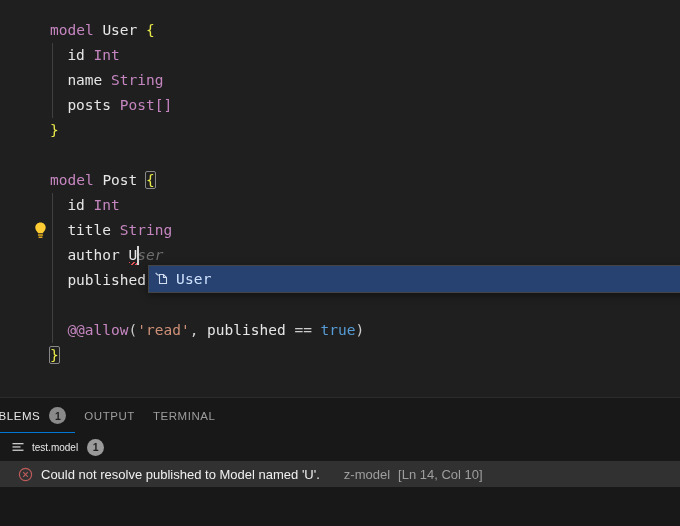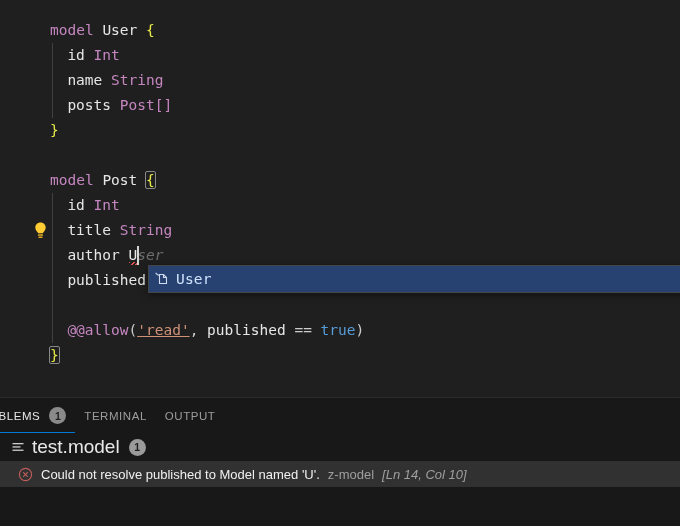--- a/index.html
+++ b/index.html
@@ -54,21 +54,21 @@
   }
   .guide.g1 { top: 43px;  height: 75px; }
   .guide.g2 { top: 193px; height: 150px; }
 
   .kw       { color: #c586c0; }
   .typ      { color: #c586c0; }
   .ident    { color: #e6e6e6; }
   .brace    { color: #e8e84a; }
   .brack    { color: #c586c0; }
   .attr     { color: #c586c0; }
-  .str      { color: #ce9178; text-decoration: underline; }
+  .str      { color: #ce9178; }
   .punct    { color: #cccccc; }
   .op       { color: #cccccc; }
   .boolv    { color: #569cd6; }
   .ghost    { color: #6e6e6e; font-style: italic; }
 
   
   .bracebox {
     outline: 1px solid #888888;
     outline-offset: 0px;
     border-radius: 1px;
@@ -212,42 +212,42 @@
     color: #e4e4e4;
     font-size: 13px;
   }
   .file-icon {
     width: 16px; height: 16px;
     margin-right: 6px;
     display: flex;
     align-items: center;
     justify-content: center;
   }
-  .file-name { color: #e9e9e9; font-size: 19px; }
+  .file-name { color: #e9e9e9; font-size: 10px; }
 
   .problem-row {
     display: flex;
     align-items: center;
     height: 26px;
     padding-left: 17px;
     background: #313131;
     font-size: 13px;
     color: #e6e6e6;
   }
   .err-icon {
     width: 16px; height: 16px;
     margin-right: 8px;
     flex: 0 0 16px;
     display: flex;
     align-items: center;
     justify-content: center;
   }
   .prob-msg { color: #f0f0f0; }
-  .prob-src { color: #9e9e9e; margin-left: 8px; }
-  .prob-loc { color: #9e9e9e; margin-left: 8px; font-style: italic; }
+  .prob-src { color: #9e9e9e; margin-left: 24px; }
+  .prob-loc { color: #9e9e9e; margin-left: 8px; }
 </style>
 </head>
 <body>
 
 <div id="app">
 
   <div class="editor">
     <div class="guide g1"></div>
     <div class="guide g2"></div>
     <div class="code" id="code-lines"><div class="line" style="padding-left: 50px;"><span class="kw">model</span><span class="punct"> </span><span class="ident">User</span><span class="punct"> </span><span class="brace">{</span></div><div class="line" style="padding-left: 67.4px;"><span class="ident">id</span><span class="punct"> </span><span class="typ">Int</span></div><div class="line" style="padding-left: 67.4px;"><span class="ident">name</span><span class="punct"> </span><span class="typ">String</span></div><div class="line" style="padding-left: 67.4px;"><span class="ident">posts</span><span class="punct"> </span><span class="typ">Post</span><span class="brack">[]</span></div><div class="line" style="padding-left: 50px;"><span class="brace">}</span></div><div class="line" style="padding-left: 50px;"></div><div class="line" style="padding-left: 50px;"><span class="kw">model</span><span class="punct"> </span><span class="ident">Post</span><span class="punct"> </span><span class="brace bracebox">{</span></div><div class="line" style="padding-left: 67.4px;"><span class="ident">id</span><span class="punct"> </span><span class="typ">Int</span></div><div class="line" style="padding-left: 67.4px;"><span class="ident">title</span><span class="punct"> </span><span class="typ">String</span></div><div class="line" style="padding-left: 67.4px;"><span class="ident">author</span><span class="punct"> </span><span class="ident squiggle">U</span><span class="ghost">ser</span></div><div class="line" style="padding-left: 67.4px;"><span class="ident">published</span><span class="punct"> </span><span class="typ">Boolean</span></div><div class="line" style="padding-left: 50px;"></div><div class="line" style="padding-left: 67.4px;"><span class="attr">@@allow</span><span class="punct">(</span><span class="str">'read'</span><span class="punct">, </span><span class="ident">published</span><span class="punct"> </span><span class="op">==</span><span class="punct"> </span><span class="boolv">true</span><span class="punct">)</span></div><div class="line" style="padding-left: 50px;"><span class="brace bracebox">}</span></div></div>
@@ -277,24 +277,24 @@
     </div>
   </div>
 
   <div class="panel">
     <div class="panel-tabs" id="panel-tabs">
         <div class="ptab active first">
           <span>PROBLEMS</span>
           <span class="badge">1</span>
         </div>
         <div class="ptab">
-          <span>TERMINAL</span>
+          <span>OUTPUT</span>
         </div>
         <div class="ptab">
-          <span>OUTPUT</span>
+          <span>TERMINAL</span>
         </div>
       </div>
 
     <div class="file-row">
       <span class="file-icon">
         <svg width="15" height="15" viewBox="0 0 15 15">
           <rect x="1.5" y="3" width="11" height="1.3" fill="#cccccc"></rect>
           <rect x="1.5" y="6.3" width="8" height="1.3" fill="#cccccc"></rect>
           <rect x="1.5" y="9.6" width="11" height="1.3" fill="#cccccc"></rect>
         </svg>

